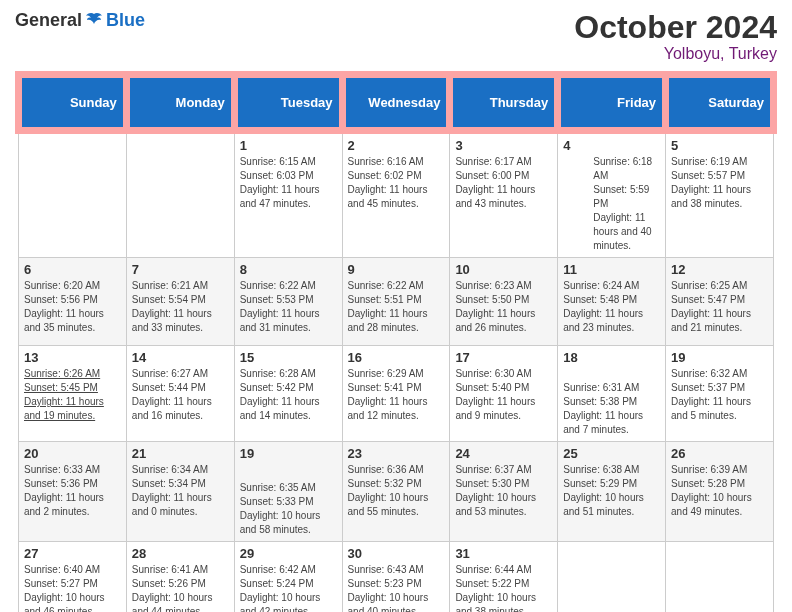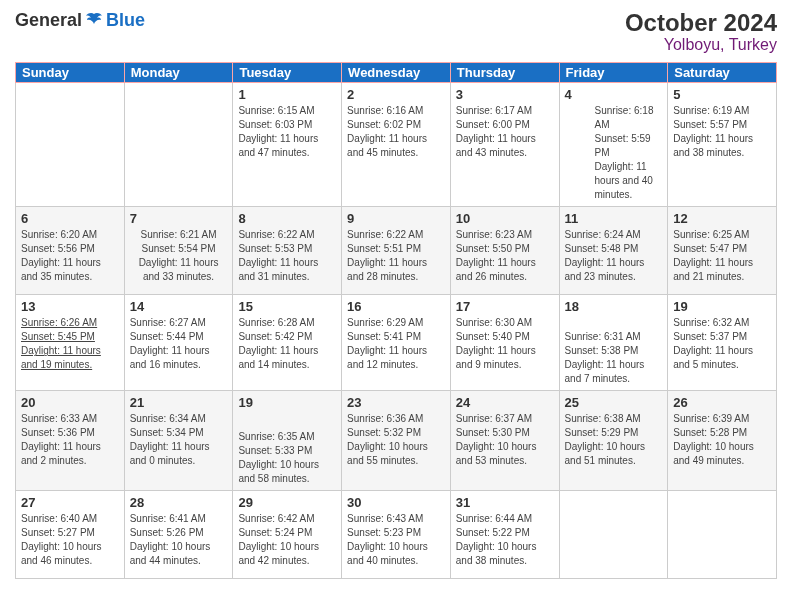--- a/index.html
+++ b/index.html
@@ -43,42 +43,42 @@
       color: #1a6fc4;
     }
     .logo-bird {
       width: 20px;
       height: 20px;
     }
     .title-area {
       text-align: right;
     }
     .month-title {
-      font-size: 24px;
+      font-size: 32px;
       font-weight: bold;
       color: #333;
       line-height: 1.1;
     }
     .subtitle {
       font-size: 16px;
       color: #701a75;
     }
     .calendar {
       width: 100%;
       border-collapse: collapse;
       table-layout: fixed;
     }
     .calendar th {
       background: #1a6fc4;
       color: #fff;
-      text-align: left;
-      padding: 2px 6px;
+      text-align: right;
+      padding: 17px 6px;
       font-size: 13px;
       font-weight: bold;
-      border: 1px solid #fca5a5;
+      border: 7px solid #fca5a5;
     }
     .calendar td {
       border: 1px solid #ccc;
       vertical-align: top;
       padding: 4px 5px;
       font-size: 10.5px;
       color: #333;
       height: 88px;
       background: #fff;
     }
@@ -169,21 +169,21 @@
         </tr>
         <tr>
           <td>
             <div class="day-number">6</div>
             <div class="day-info" style="white-space: pre-line;">Sunrise: 6:20 AM
 Sunset: 5:56 PM
 Daylight: 11 hours and 35 minutes.</div>
           </td>
           <td>
             <div class="day-number">7</div>
-            <div class="day-info" style="white-space: pre-line; text-align: center;">Sunrise: 6:21 AM
+            <div class="day-info" style="white-space: pre-line;">Sunrise: 6:21 AM
 Sunset: 5:54 PM
 Daylight: 11 hours and 33 minutes.</div>
           </td>
           <td>
             <div class="day-number">8</div>
             <div class="day-info" style="white-space: pre-line;">Sunrise: 6:22 AM
 Sunset: 5:53 PM
 Daylight: 11 hours and 31 minutes.</div>
           </td>
           <td>

